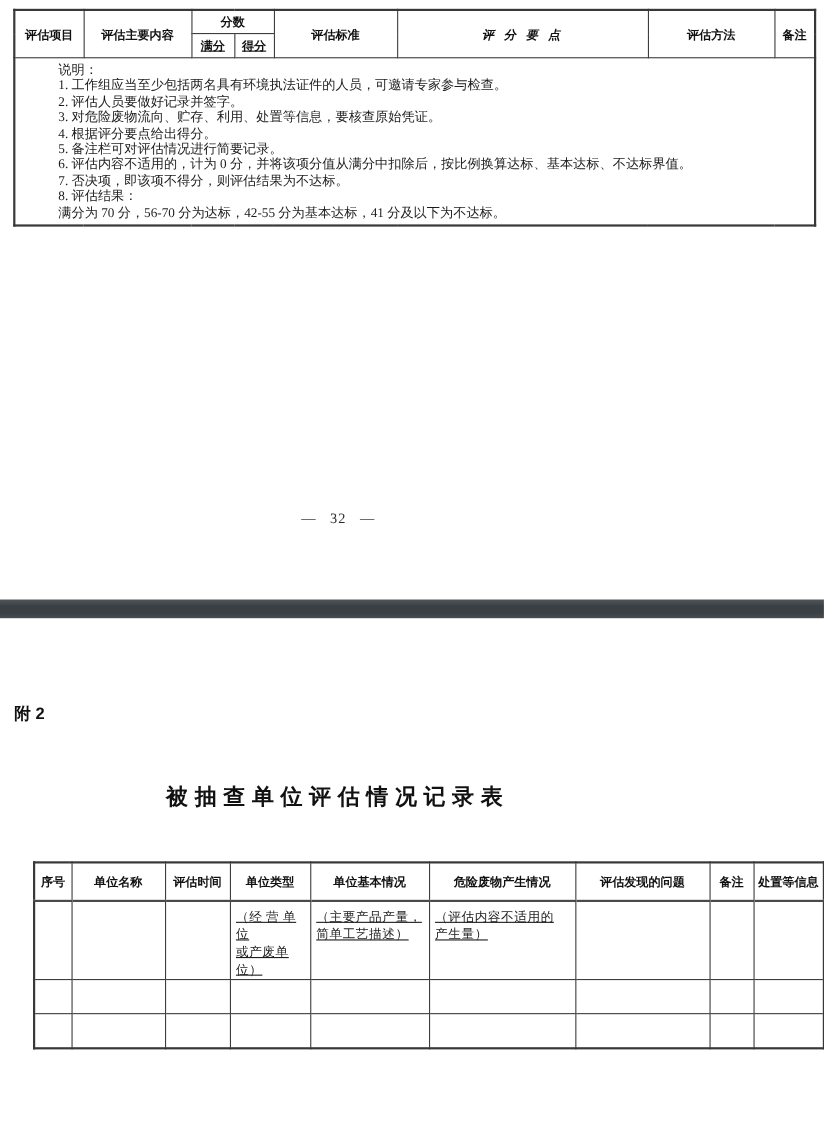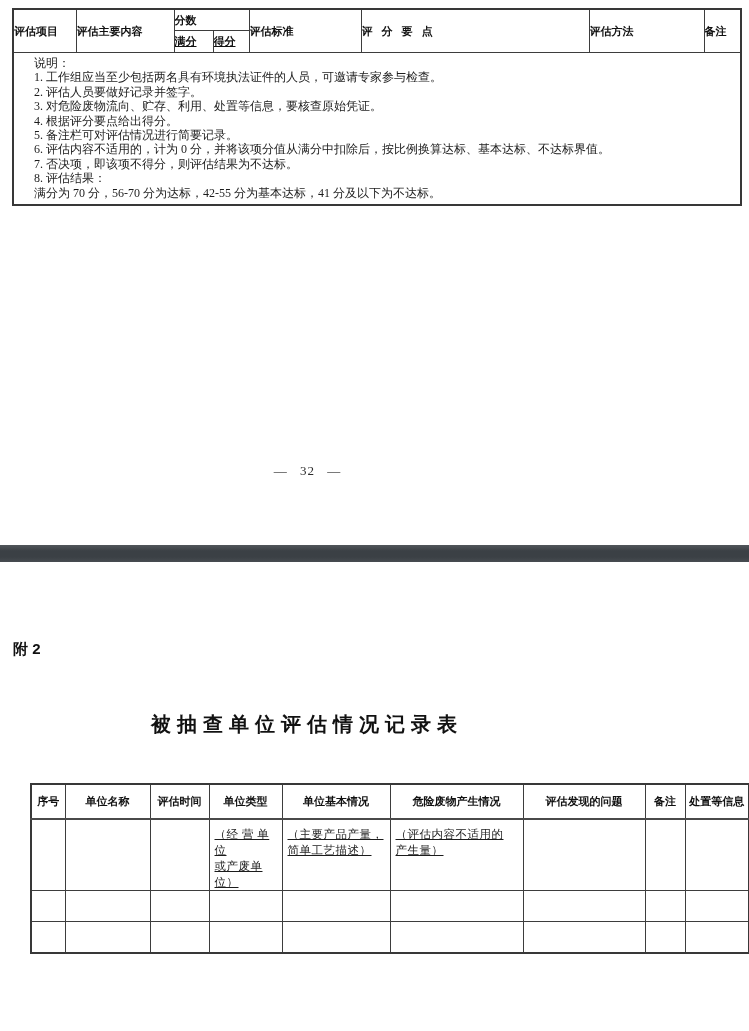--- a/index.html
+++ b/index.html
@@ -9,27 +9,27 @@
   }
   
   table{border-collapse:collapse;table-layout:fixed;}
   td,th{border:1px solid #3d3d3d;padding:0;font-weight:normal;overflow:hidden;}
 
   
   .t1-wrap{position:absolute;left:12px;top:8px;}
   .t1{width:728px;border:2px solid #383838;}
   .t1 th{
     font-family:"Liberation Sans", sans-serif;font-weight:bold;
-    font-size:11px;text-align:left;vertical-align:middle;color:#111;
+    font-size:11px;text-align:center;vertical-align:middle;color:#111;
   }
   .t1 .h-row1 th{height:20px;}
   .t1 .h-row2 th{height:21px;text-decoration:underline;}
-  .spaced{letter-spacing:3px;}
+  .spaced{letter-spacing:3px;font-style:italic;}
   .notes-cell{height:151px;vertical-align:top;border-top:1px solid #3d3d3d;}
-  .notes-inner{padding:3px 8px 0 20px;font-size:12px;line-height:14.4px;color:#1c1c1c;}
+  .notes-inner{padding:3px 8px 0 8px;font-size:12px;line-height:14.4px;color:#1c1c1c;margin-left:31px;}
   .notes-inner div{white-space:pre-line;}
 
   
   .pagenum{
     position:absolute;left:0;top:463px;width:615px;text-align:center;
     font-size:13px;color:#2b2b2b;word-spacing:8px;letter-spacing:1px;
   }
 
   
   .page-gap{

